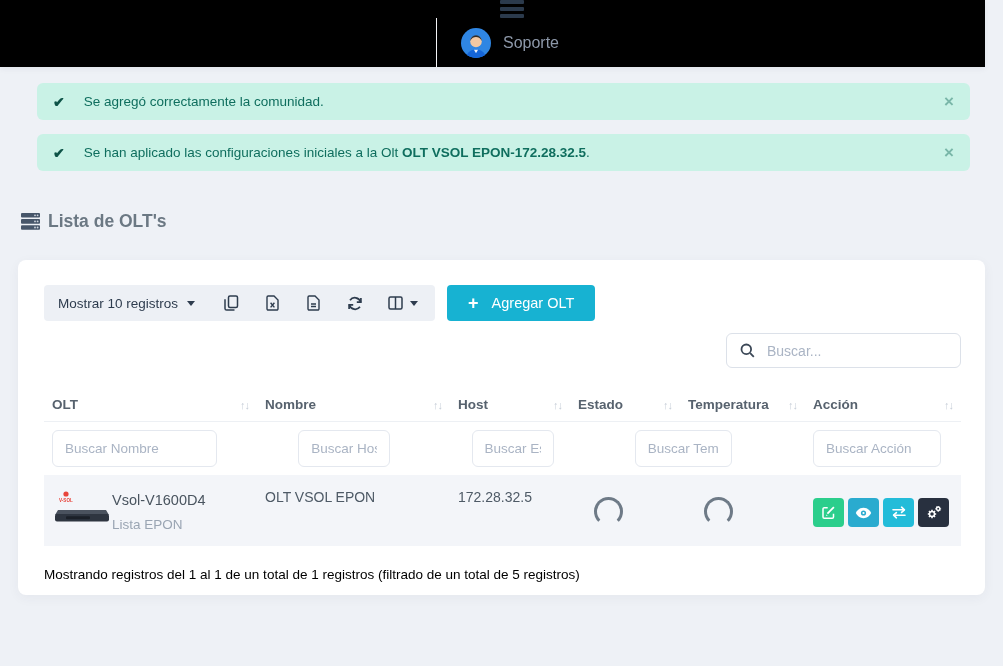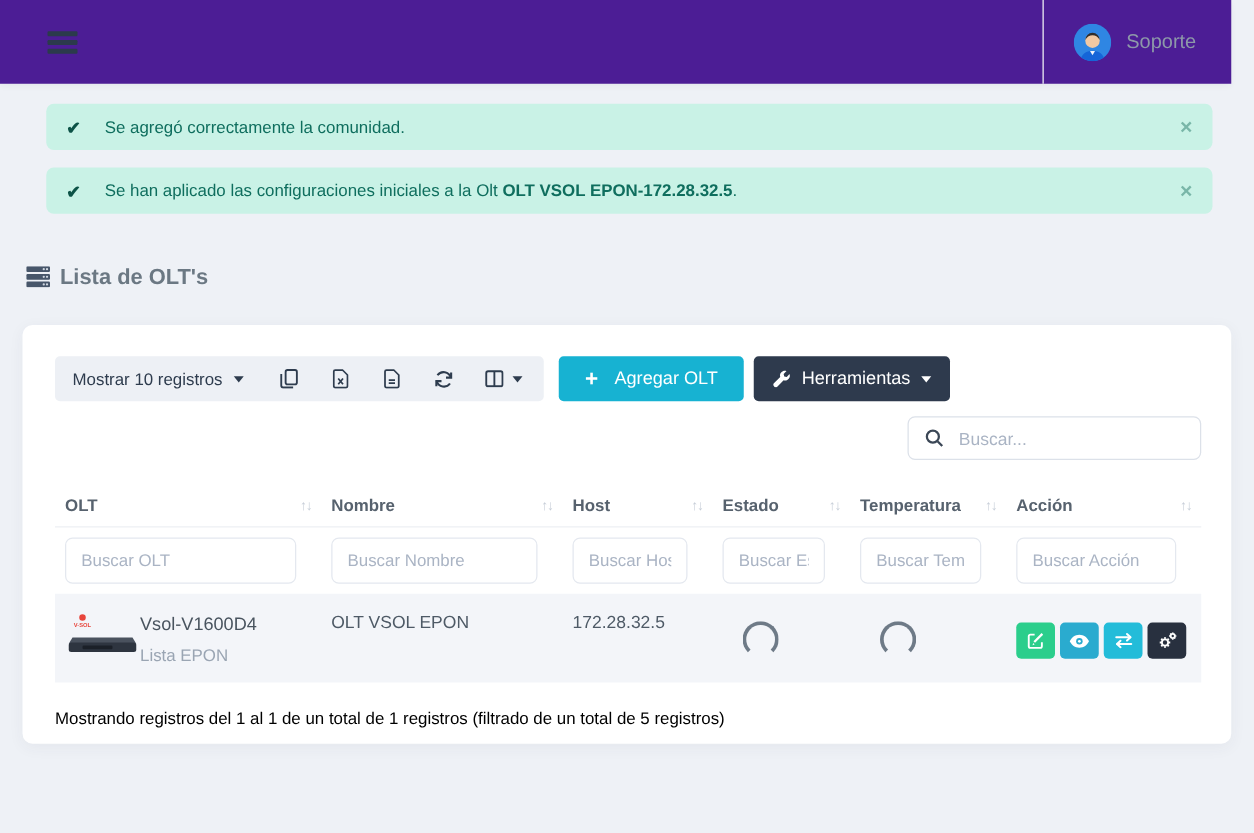--- a/index.html
+++ b/index.html
@@ -7,24 +7,25 @@
   body {
     background:#eef1f6;
     font-family:"Liberation Sans", sans-serif;
     overflow:hidden;
     position:relative;
     color:#4e5a66;
   }
 
   
   .navbar {
-    width:985px; height:67px; background:#4c1d95;
+    width:985px; height:67px; background:#000000;
     box-shadow:0 2px 6px rgba(40,50,70,.06);
     display:flex; align-items:center; justify-content:space-between;
     padding-left:38px;
+    flex-direction:column;
   }
   .hamburger { width:24px; cursor:pointer; }
   .hamburger span { display:block; height:4px; background:#2b3a4c; border-radius:1px; margin-bottom:3px; }
   .hamburger span:last-child { margin-bottom:0; }
   .user-box {
     height:100%; display:flex; align-items:center; gap:12px;
     padding:0 28px 0 24px; border-left:1px solid #f2f3f6; cursor:pointer;
   }
   .user-name { color:#8d98a9; font-size:16px; }
 
@@ -250,27 +251,20 @@
         </svg>
         <span class="caret" style="color:#2e3c4e;"></span>
       </div>
     </div>
 
     <button class="btn-add">
       <span class="plus">+</span>
       <span>Agregar OLT</span>
     </button>
 
-    <button class="btn-tools">
-      <svg width="14" height="14" viewBox="0 0 14 14">
-        <path d="M13.6 3.2 c.3.8.4 1.7.1 2.6 a3.8 3.8 0 0 1-4.8 2.4 L4 13.1 a1.9 1.9 0 0 1-2.7-2.7 L6.2 5.5 A3.8 3.8 0 0 1 8.6.7 c.9-.3 1.8-.2 2.6.1 L8.9 3.1 l.5 2 2 .5 2.2-2.4 z" fill="#fff"></path>
-      </svg>
-      <span>Herramientas</span>
-      <span class="caret"></span>
-    </button>
   </div>
 
   <div class="search-row">
     <div class="search-box">
       <svg width="15" height="15" viewBox="0 0 15 15" fill="none" stroke="#3b4756" stroke-width="1.8">
         <circle cx="6.3" cy="6.3" r="4.8"></circle>
         <line x1="10.2" y1="10.2" x2="13.8" y2="13.8"></line>
       </svg>
       <input type="text" placeholder="Buscar..." style="">
     </div>
@@ -298,21 +292,20 @@
         <span>Temperatura</span>
         <span class="sort">↑↓</span>
       </div>
       <div class="th col-accion">
         <span>Acción</span>
         <span class="sort">↑↓</span>
       </div>
     </div>
 
     <div class="tr filters">
-      <div class="td col-olt"><input type="text" placeholder="Buscar OLT" style=""></div>
       <div class="td col-nombre"><input type="text" placeholder="Buscar Nombre" style=""></div>
       <div class="td col-host"><input type="text" placeholder="Buscar Host" style=""></div>
       <div class="td col-estado"><input type="text" placeholder="Buscar Estado" style=""></div>
       <div class="td col-temp"><input type="text" placeholder="Buscar Temperatura" style=""></div>
       <div class="td col-accion"><input type="text" placeholder="Buscar Acción" style=""></div>
     </div>
 
     <div class="tr data-row">
       <div class="td col-olt">
         <div class="olt-cell">

